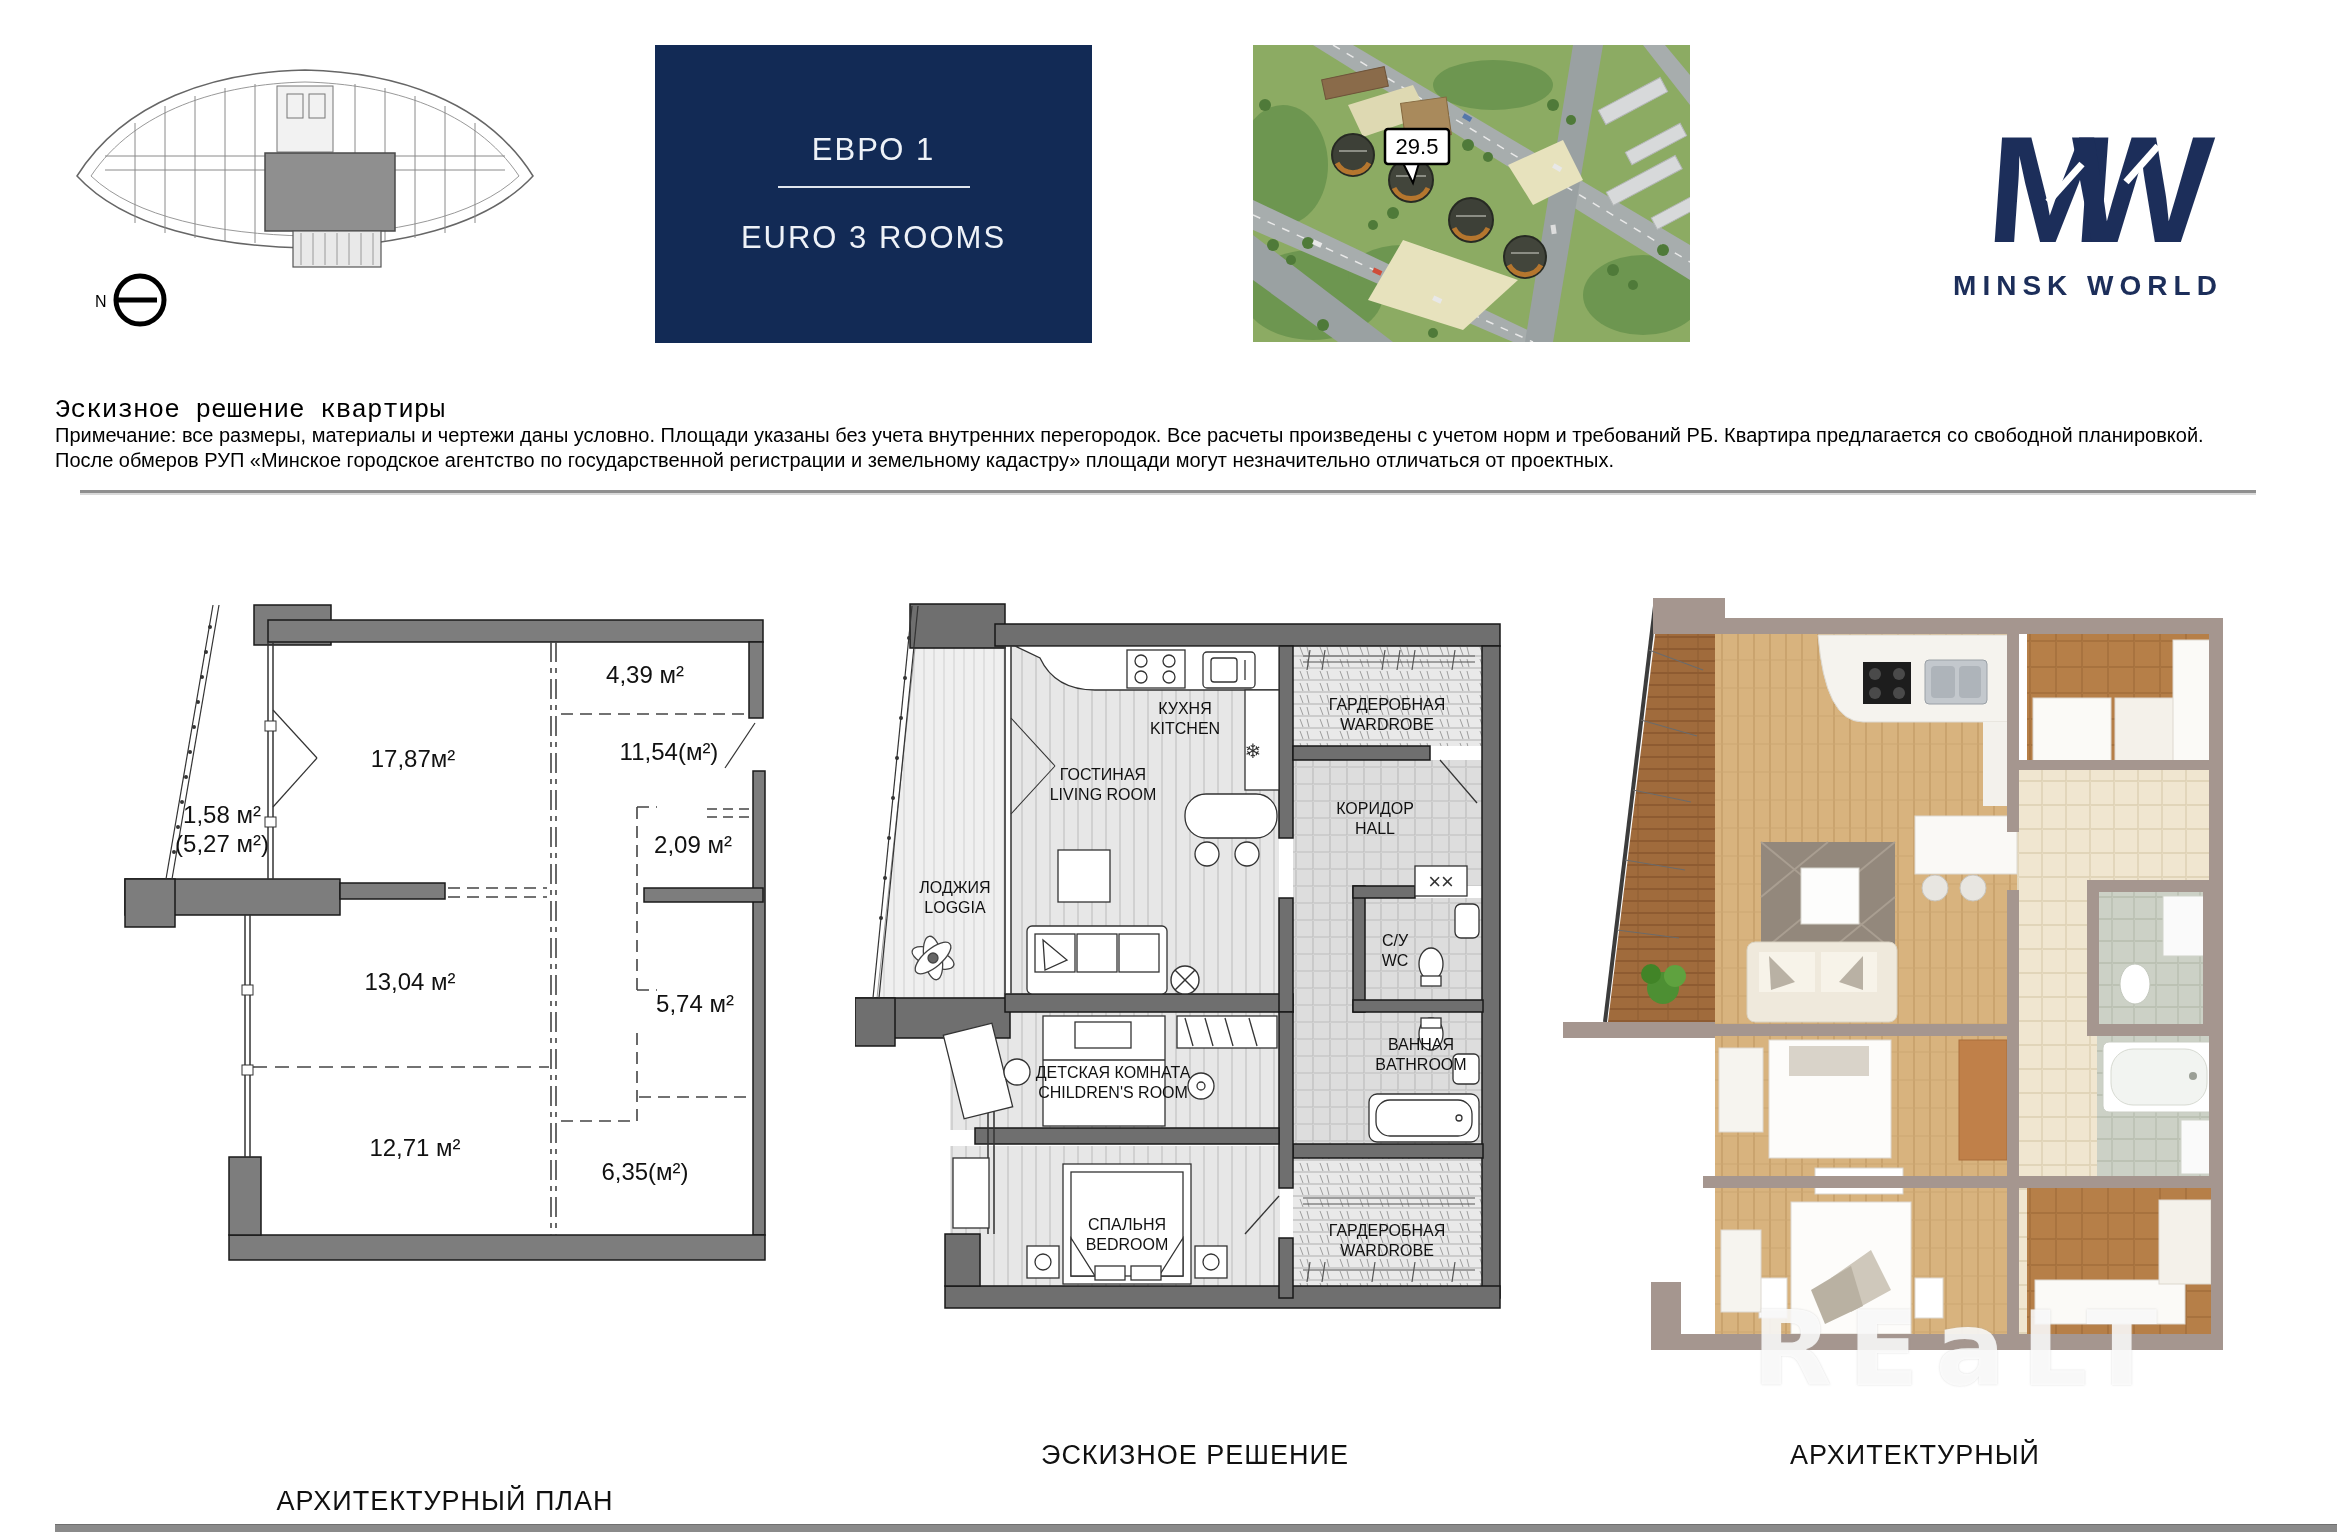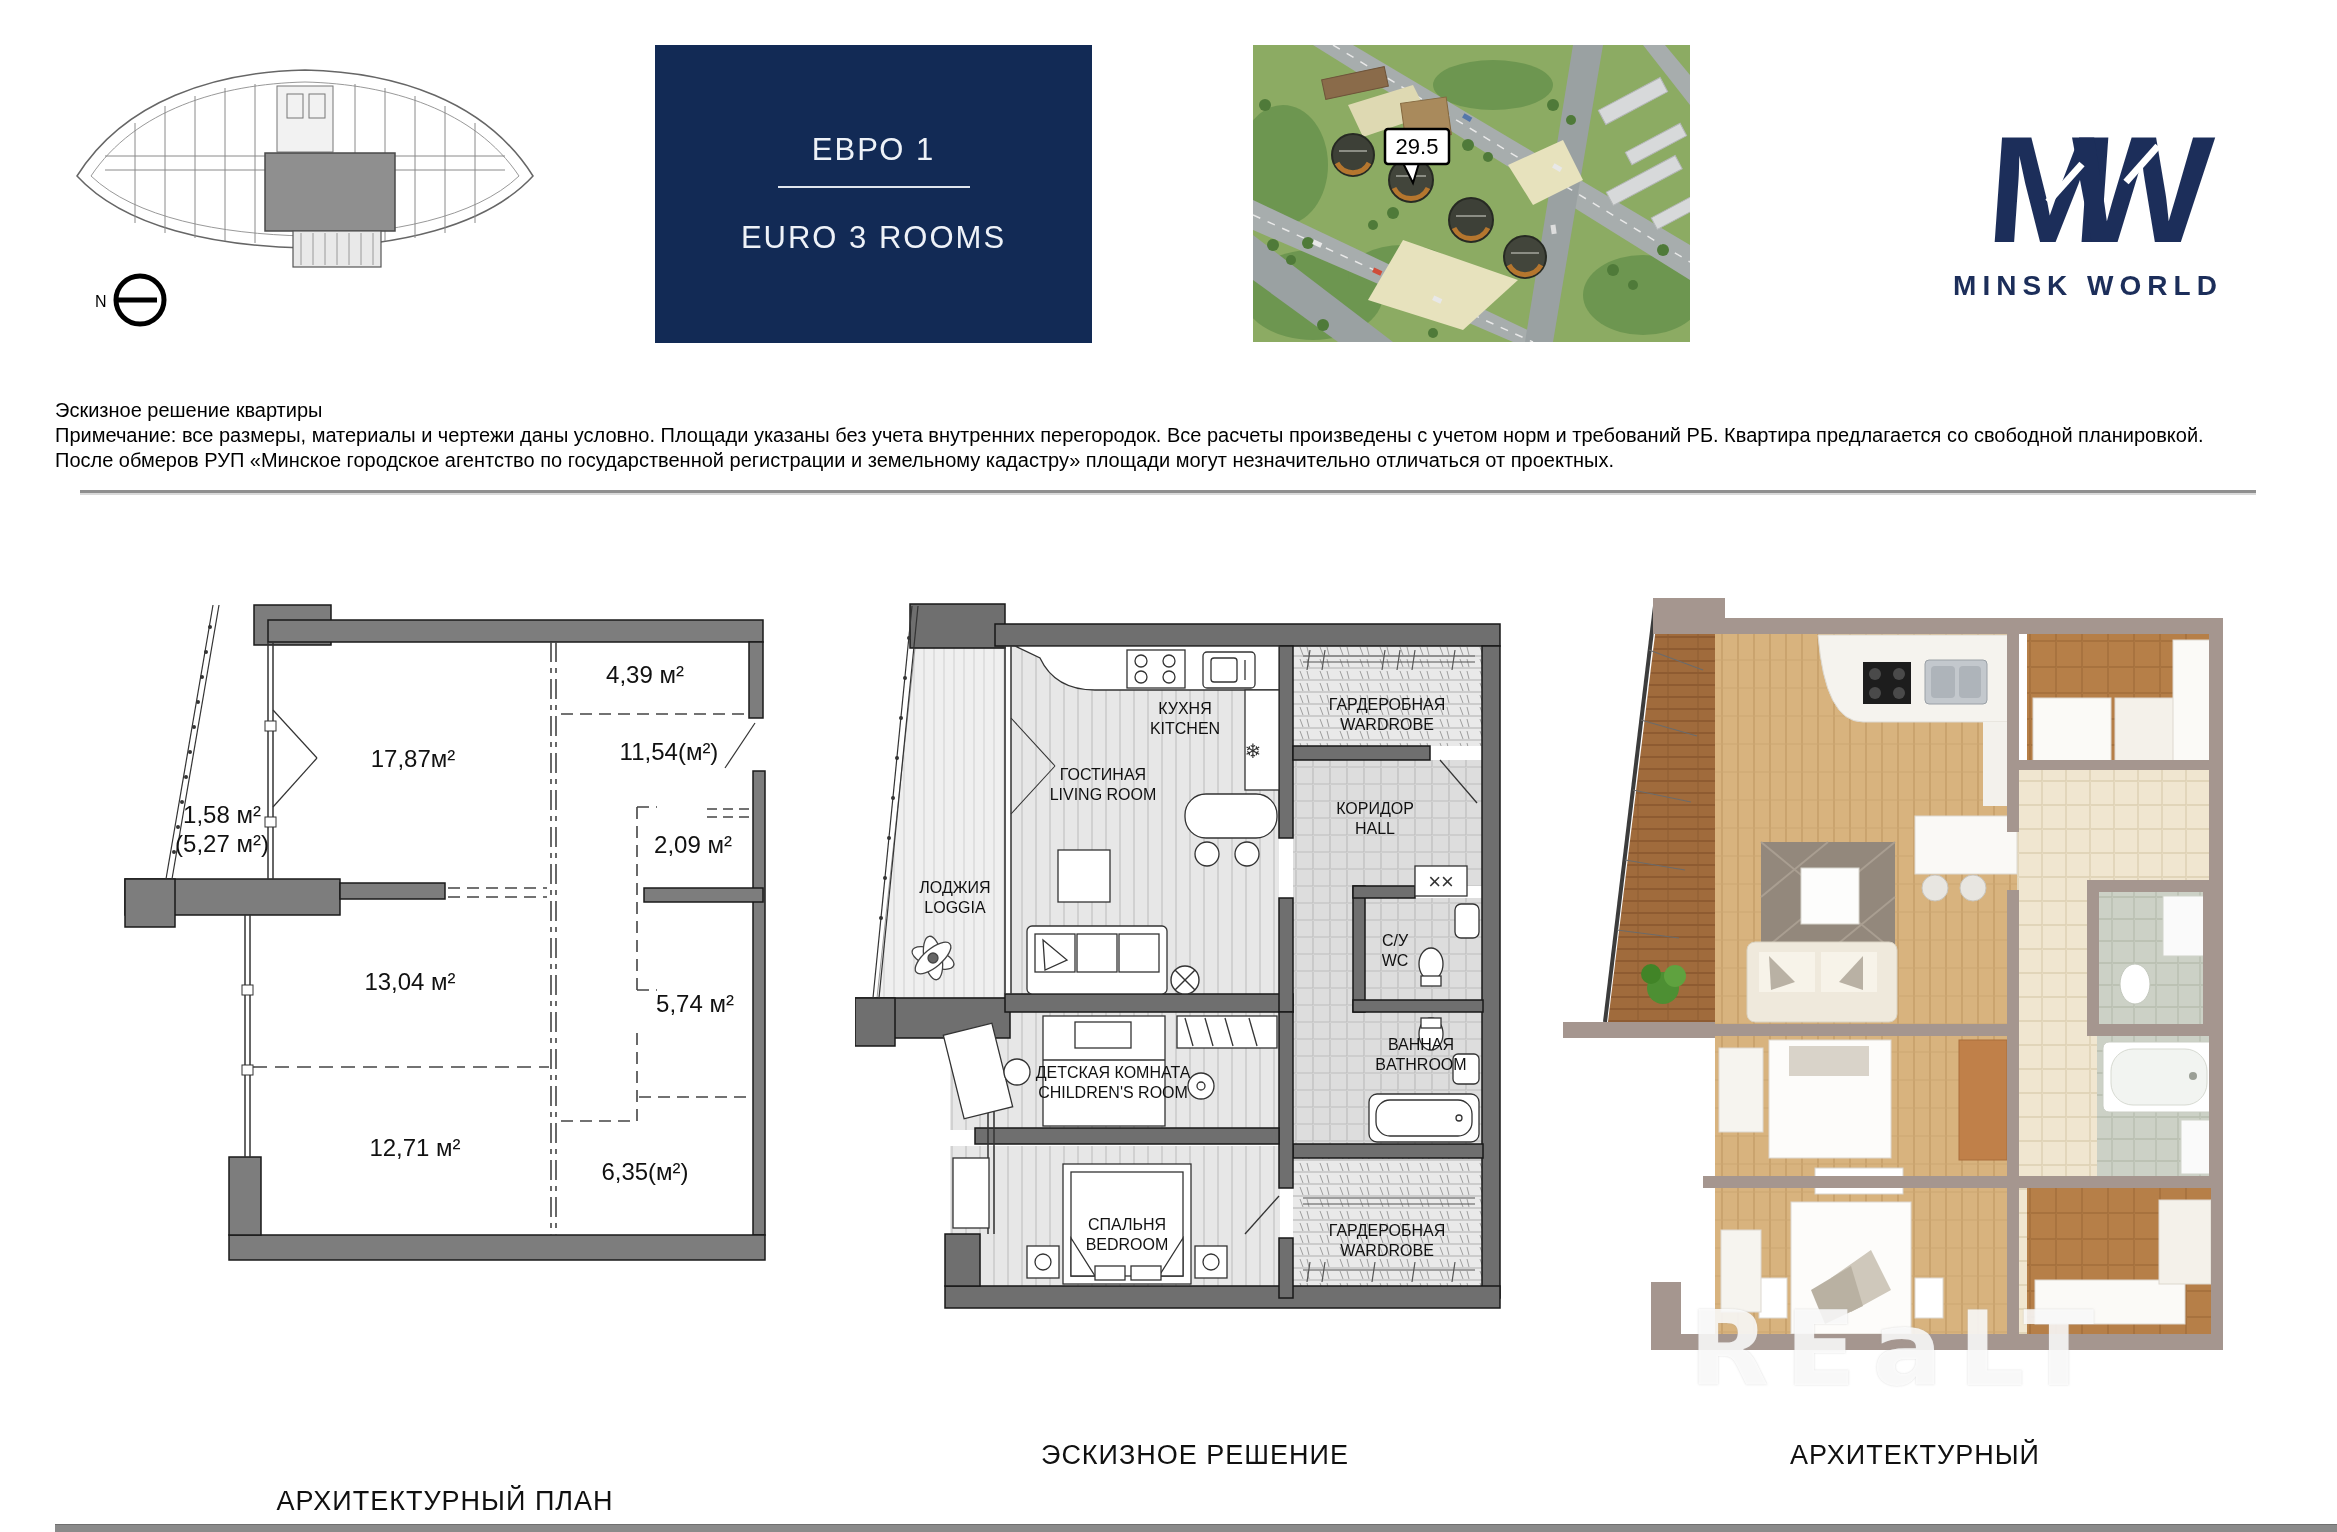--- a/index.html
+++ b/index.html
@@ -7,31 +7,31 @@
         font-family:"Liberation Sans",sans-serif;overflow:hidden;}
   .abs{position:absolute;}
   
   .banner{left:655px;top:45px;width:437px;height:298px;background:#122a55;
           display:flex;flex-direction:column;align-items:center;justify-content:center;}
   .banner .l1{color:#eef2f8;font-size:31px;letter-spacing:2px;margin-bottom:18px;}
   .banner .rule{width:192px;height:2px;background:#dfe5ee;}
   .banner .l2{color:#eef2f8;font-size:31px;letter-spacing:2px;margin-top:32px;}
   
   .notes{left:55px;top:398px;width:2240px;color:#000;}
-  .notes .t{font-size:20px;line-height:25px;}
+  .notes .t{font-size:26px;line-height:25px;font-family:Liberation Mono, monospace;}
   .notes .n{font-size:20px;line-height:25px;}
   .divider{left:80px;top:490px;width:2176px;height:3px;background:#8f8f8f;border-bottom:2px solid #d9d9d9;}
   .bottombar{left:55px;top:1524px;width:2282px;height:8px;background:#8a8a8a;border-top:1px solid #6f6f6f;}
   
   .caption{font-size:27px;color:#101010;text-align:center;letter-spacing:1px;}
   .cap1{left:115px;top:1440px;width:660px;margin-top:46px;}
   .cap2{left:865px;top:1440px;width:660px;}
   .cap3{left:1585px;top:1440px;width:660px;}
   
-  .watermark{left:1689px;top:1288px;font-size:104px;font-weight:bold;letter-spacing:16px;
+  .watermark{left:1752px;top:1288px;font-size:104px;font-weight:bold;letter-spacing:16px;
              color:rgba(255,255,255,0.82);text-shadow:0 0 2px rgba(170,170,170,0.45);
              font-family:"DejaVu Sans",sans-serif;z-index:6;}
   svg text{font-family:"Liberation Sans",sans-serif;}
   .arealbl{font-size:24px;fill:#111;}
   .roomlbl{font-size:16px;fill:#111;}
 </style>
 </head>
 <body>
 
 <div class="page">

